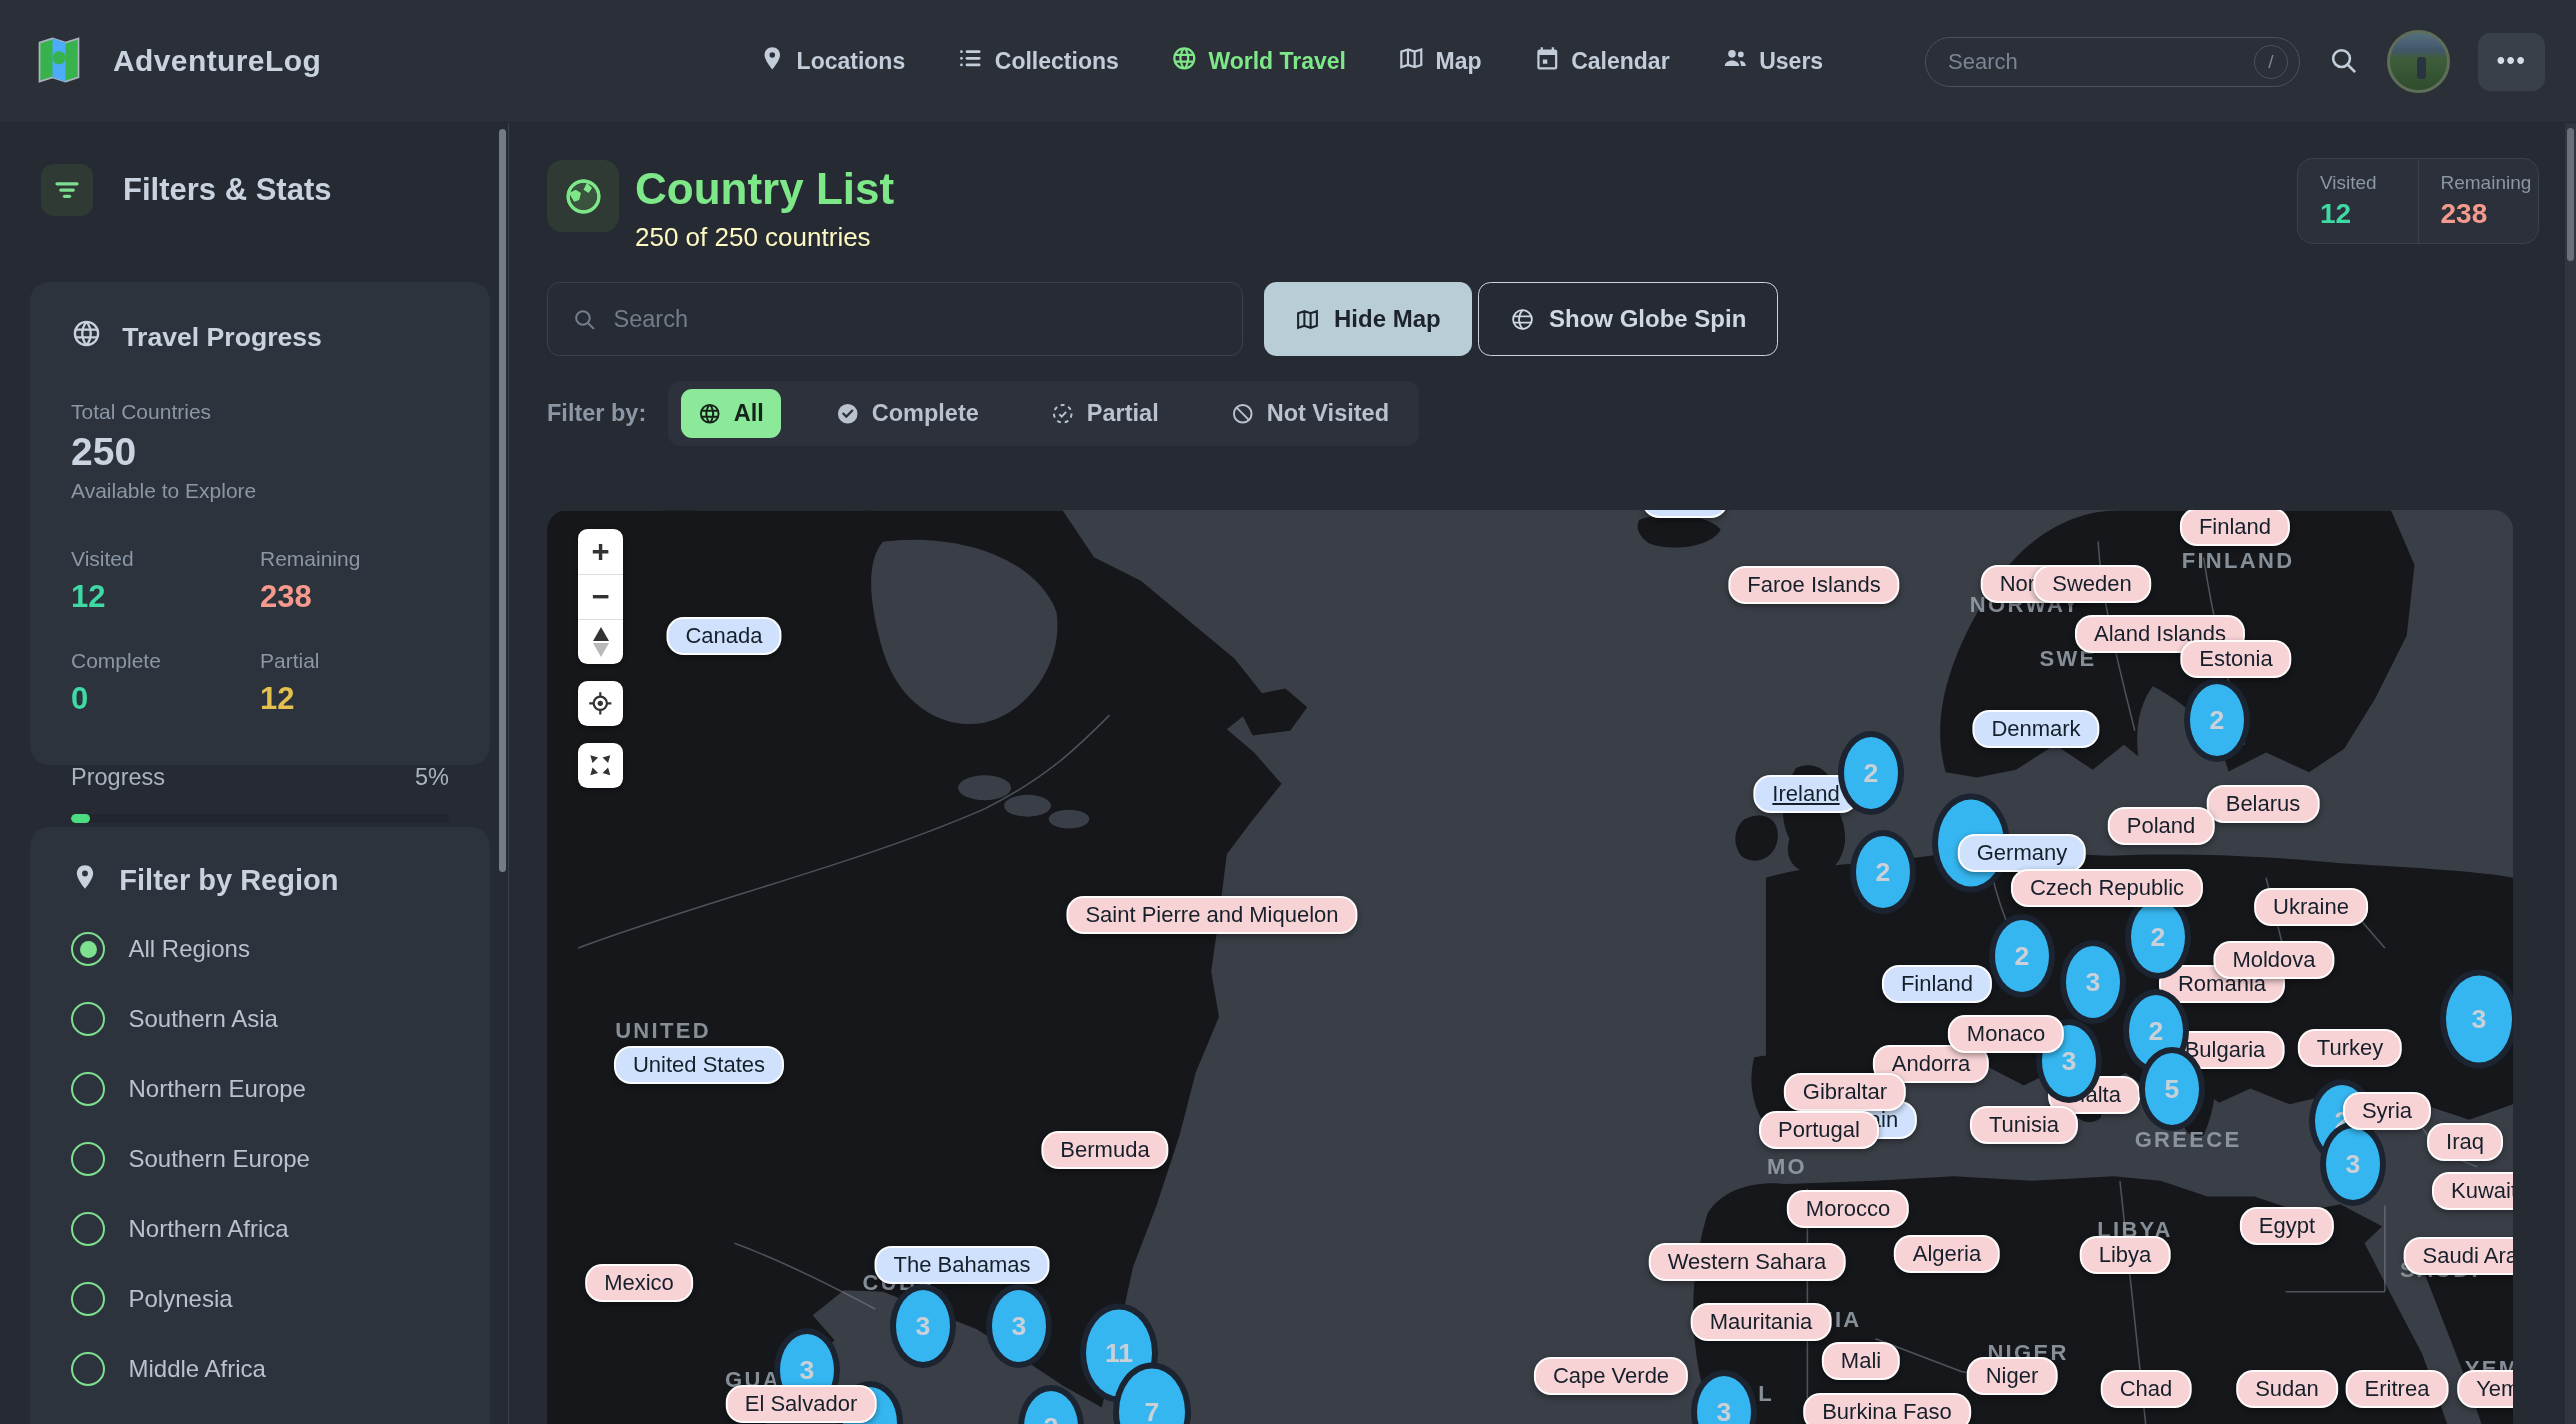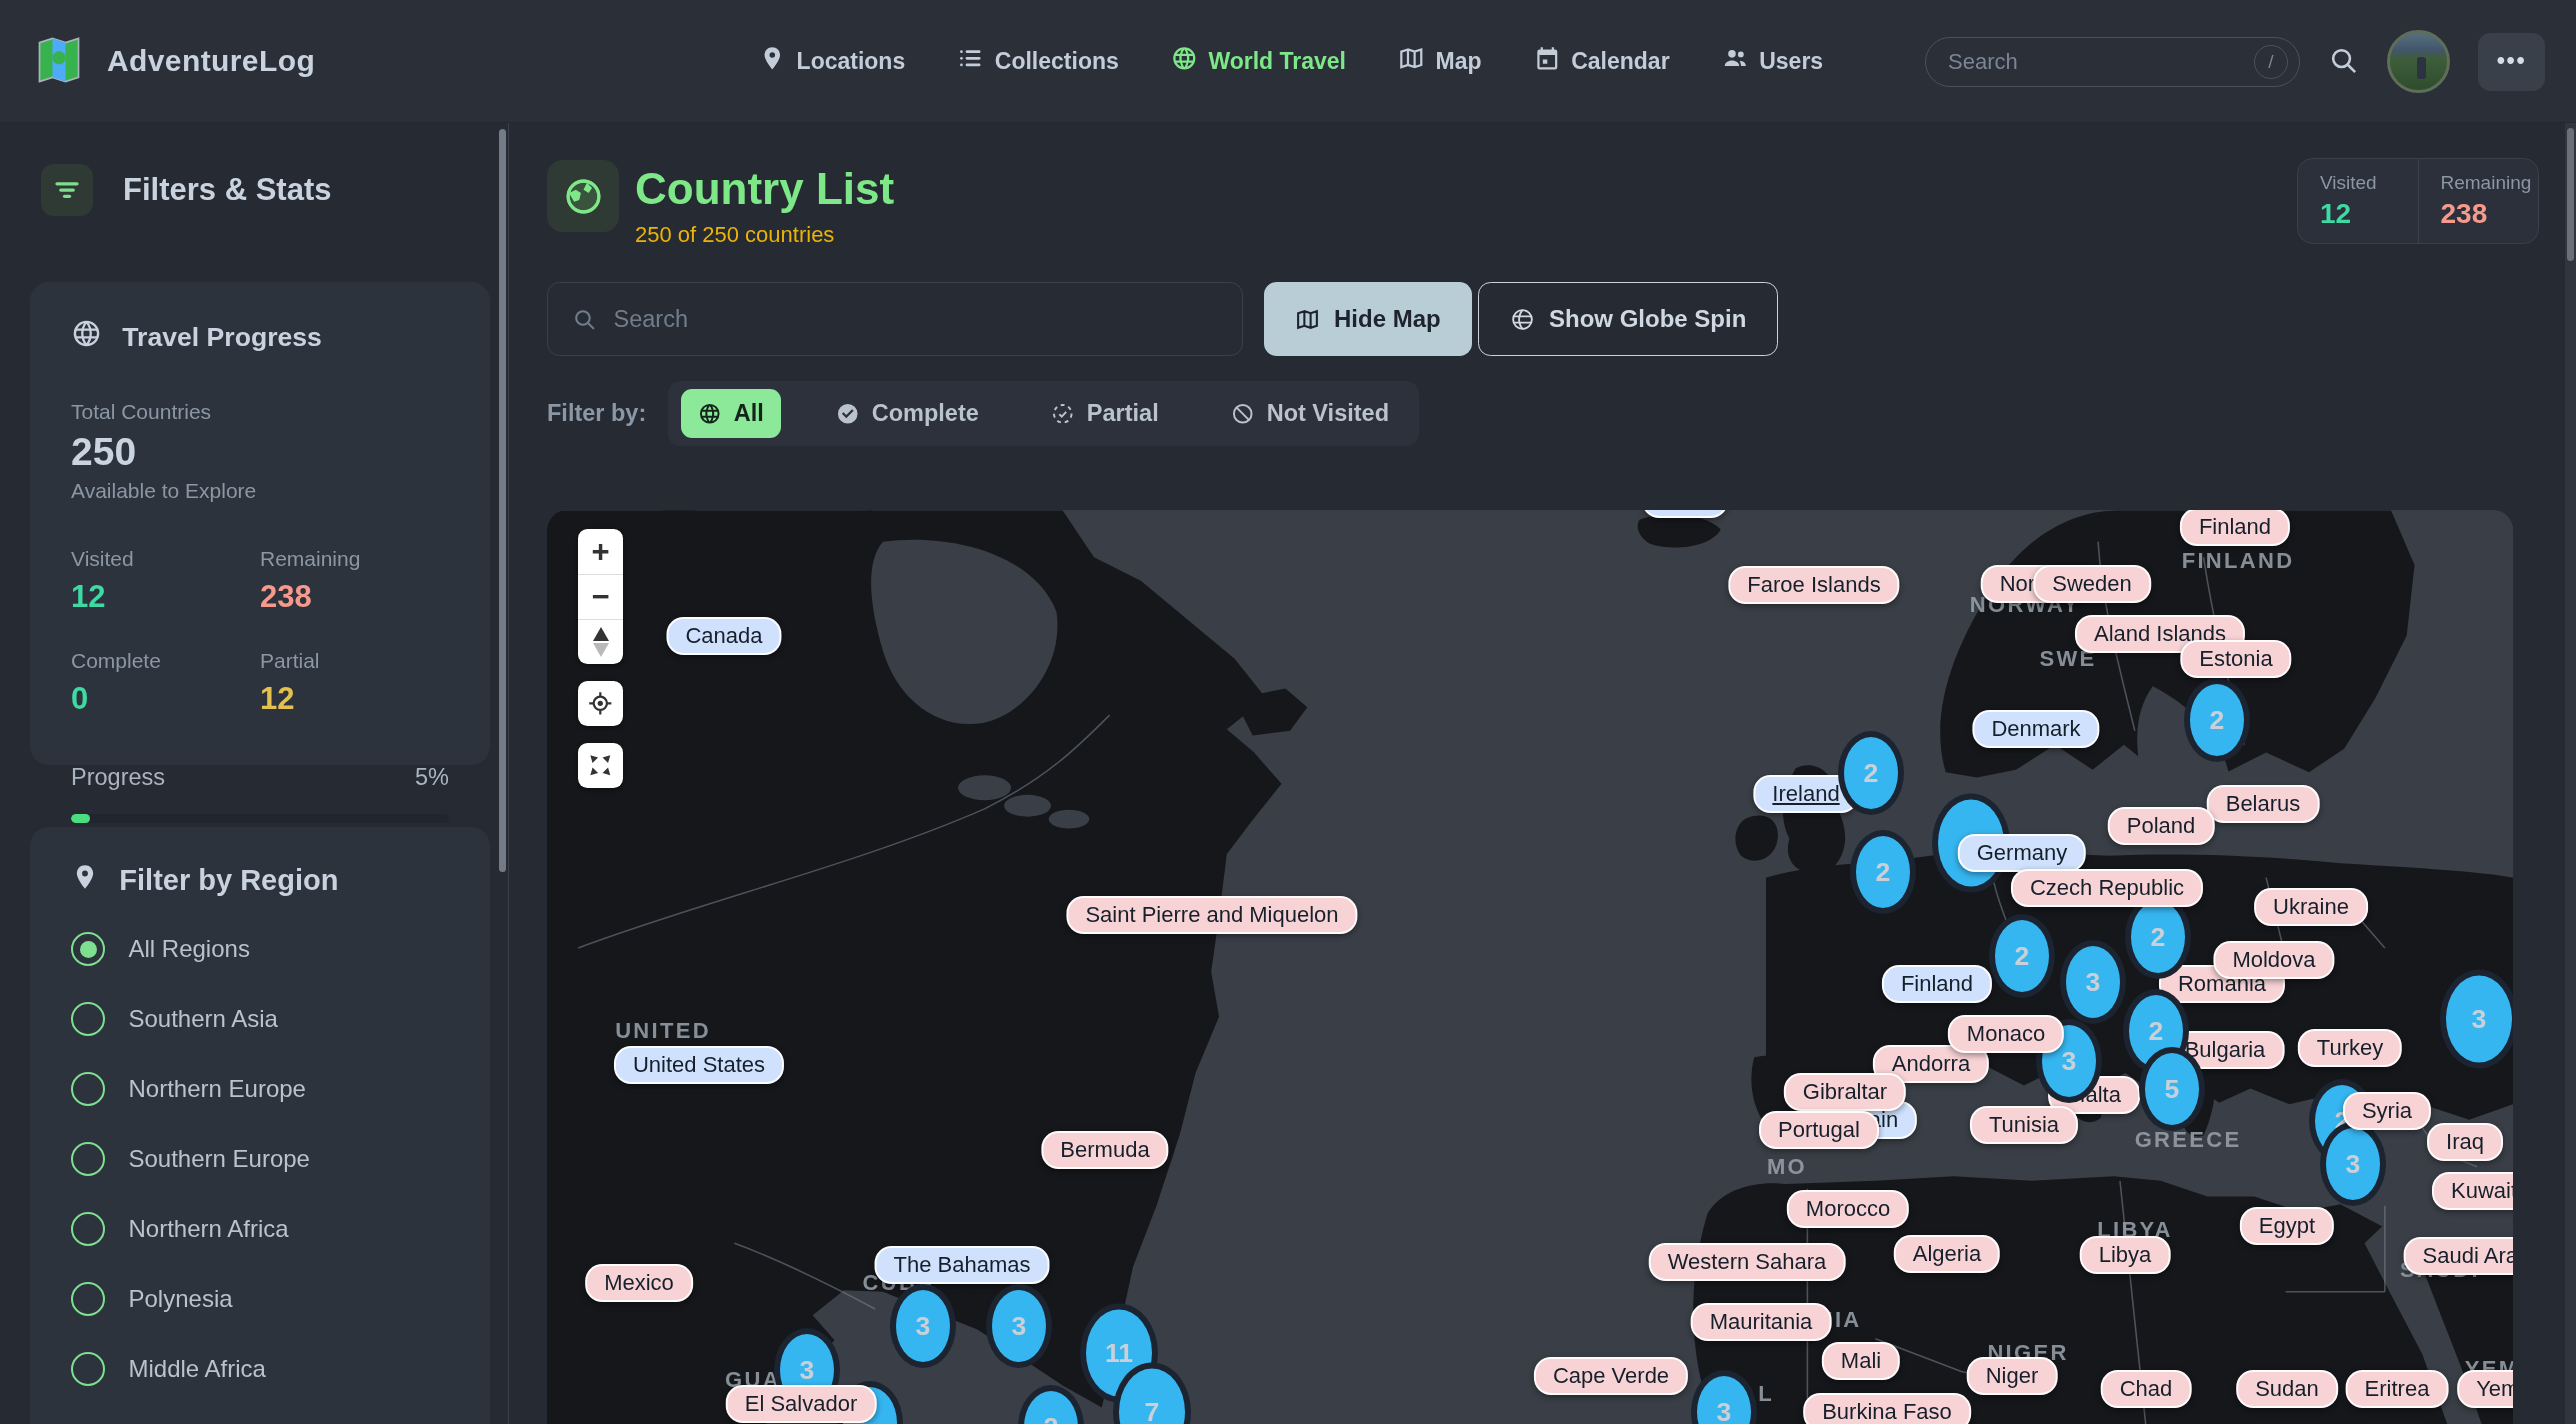--- a/index.html
+++ b/index.html
@@ -3,21 +3,21 @@
 <meta charset="utf-8">
 <style>
   * { margin:0; padding:0; box-sizing:border-box; }
   html,body { width:2576px; height:1425px; overflow:hidden; background:#262b33;
     font-family:"Liberation Sans", sans-serif; color:#c3cdd9; }
   .page { position:relative; width:2576px; height:1425px; }
 
   
   .navbar { position:absolute; left:0; top:0; width:2576px; height:123px; background:#2a2f38;
     display:flex; align-items:center; border-bottom:0.8px solid #222730; z-index:20; }
-  .brand { display:flex; align-items:center; gap:22px; margin-left:33px; }
+  .brand { display:flex; align-items:center; gap:28px; margin-left:33px; }
   .brand-title { font-size:30px; font-weight:bold; color:#c9d3df; letter-spacing:0.4px; }
   .nav-items { position:absolute; left:759px; top:0; height:123px; display:flex; align-items:center; gap:52px; }
   .nav-item { display:flex; align-items:center; gap:11px; font-size:23px; font-weight:bold; color:#c3cdd9; cursor:pointer; white-space:nowrap; }
   .nav-item.active { color:#7ee787; }
   .nav-item svg { width:26.6px; height:26.6px; }
   .nav-right { position:absolute; right:31px; top:0; height:123px; display:flex; align-items:center; gap:28px; }
   .nav-search { width:375px; height:50px; border:1.6px solid #4a5260; border-radius:25px; display:flex; align-items:center;
     padding:0 11px 0 22px; background:transparent; }
   .nav-search input { flex:1; background:transparent; border:none; outline:none; color:#aeb7c2; font-size:22px; font-family:inherit; }
   .nav-search input::placeholder { color:#7b8594; }
@@ -47,21 +47,21 @@
   .progress-fill { height:100%; background:#4ade80; border-radius:4.7px; }
   .region-list { margin-top:34px; display:flex; flex-direction:column; gap:36px; }
   .radio-row { display:flex; align-items:center; gap:23.5px; font-size:24px; color:#b9c2cd; cursor:pointer; }
   .radio { width:34px; height:34px; border-radius:50%; border:2.3px solid #7ddf8f; flex:0 0 auto; display:flex; align-items:center; justify-content:center; }
   .radio.sel::after { content:""; width:17px; height:17px; border-radius:50%; background:#7ddf8f; }
 
   
   .main-header-iconbox { position:absolute; left:547px; top:160px; width:72px; height:72px; background:#2e3a33; border-radius:15.6px;
     display:flex; align-items:center; justify-content:center; }
   .main-title { position:absolute; left:635px; top:164px; font-size:44px; font-weight:bold; color:#7ee787; }
-  .main-sub { position:absolute; left:635px; top:222px; font-size:22px; color:#eab308; }
+  .main-sub { position:absolute; left:635px; top:222px; font-size:26px; color:#fef9c3; }
   .summary-box { position:absolute; left:2297px; top:158px; width:242px; height:86px; background:#2b303a; border:1.6px solid #3a414c;
     border-radius:15.6px; display:flex; }
   .summary-cell { flex:1; display:flex; flex-direction:column; justify-content:center; padding-left:22px; gap:4.7px; }
   .summary-cell + .summary-cell { border-left:1.6px solid #3a414c; }
   .summary-label { font-size:19px; color:#8b97a5; }
   .summary-val { font-size:28px; font-weight:bold; }
   .toolbar-search { position:absolute; left:547px; top:282px; width:696px; height:74px; background:#272c34; border:1.6px solid #3a414c;
     border-radius:12.5px; display:flex; align-items:center; padding:0 23.5px; gap:17px; }
   .toolbar-search input { flex:1; background:transparent; border:none; outline:none; font-size:23.5px; color:#aeb7c2; font-family:inherit; }
   .toolbar-search input::placeholder { color:#727d8b; }

